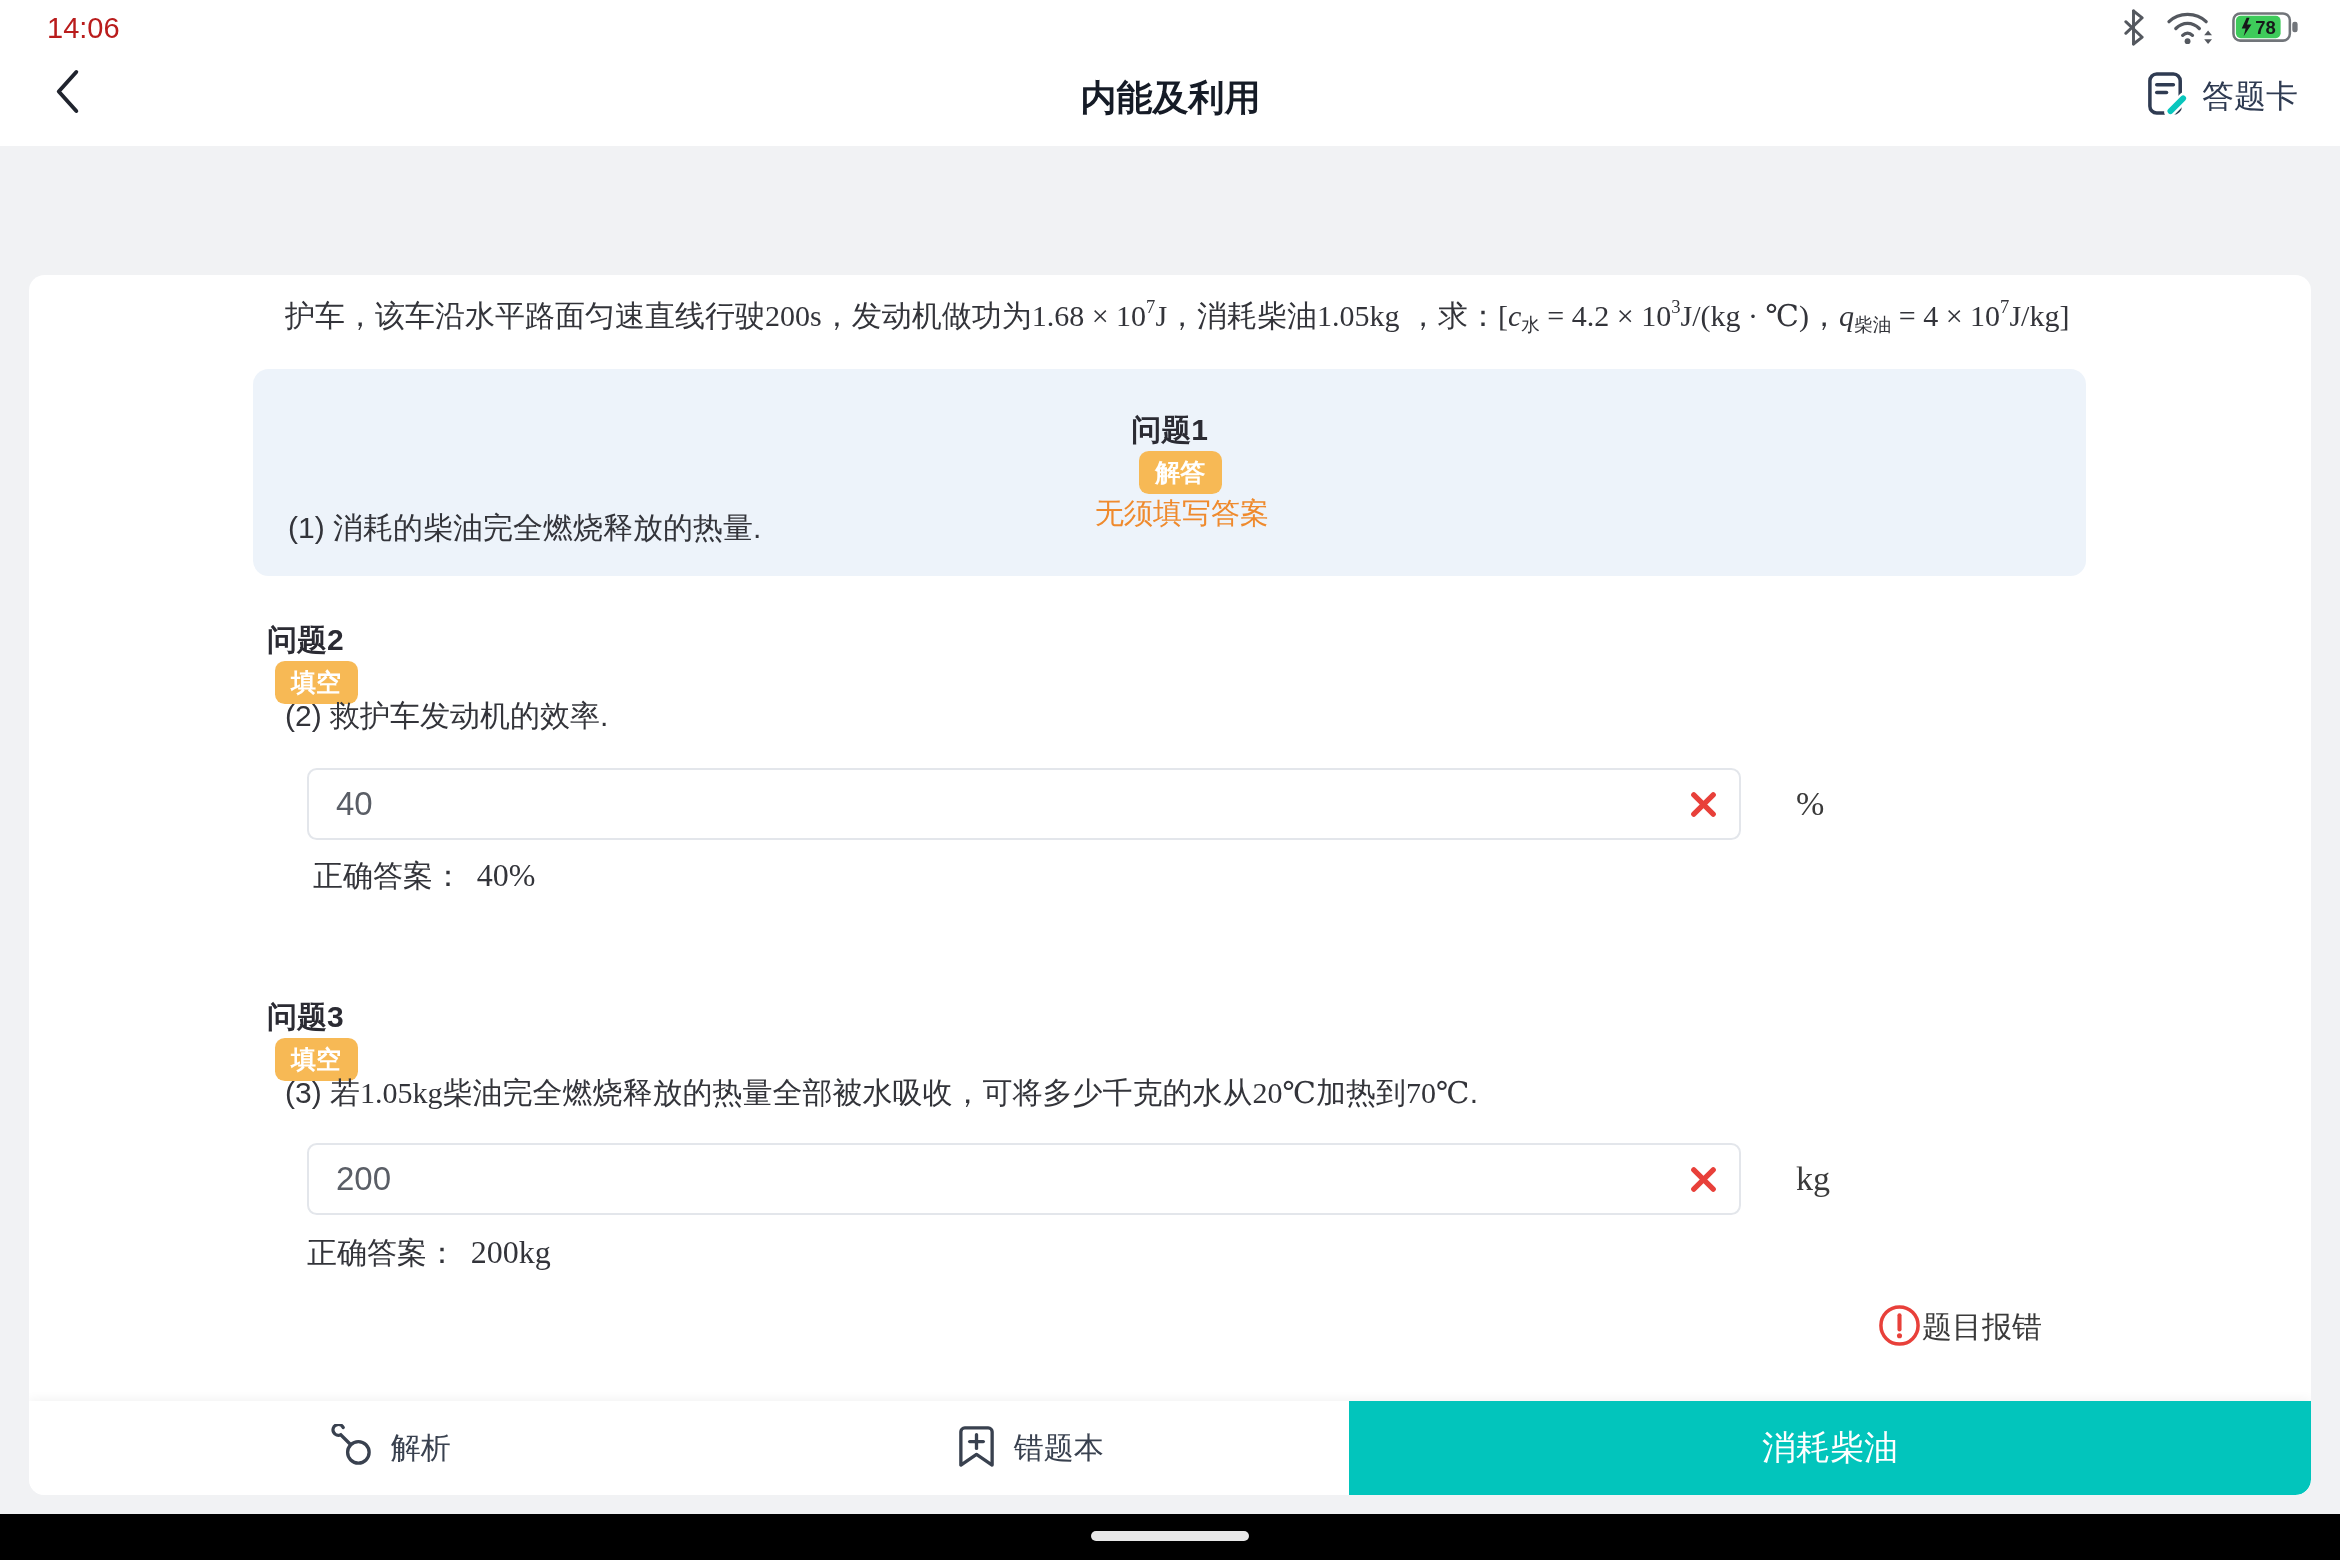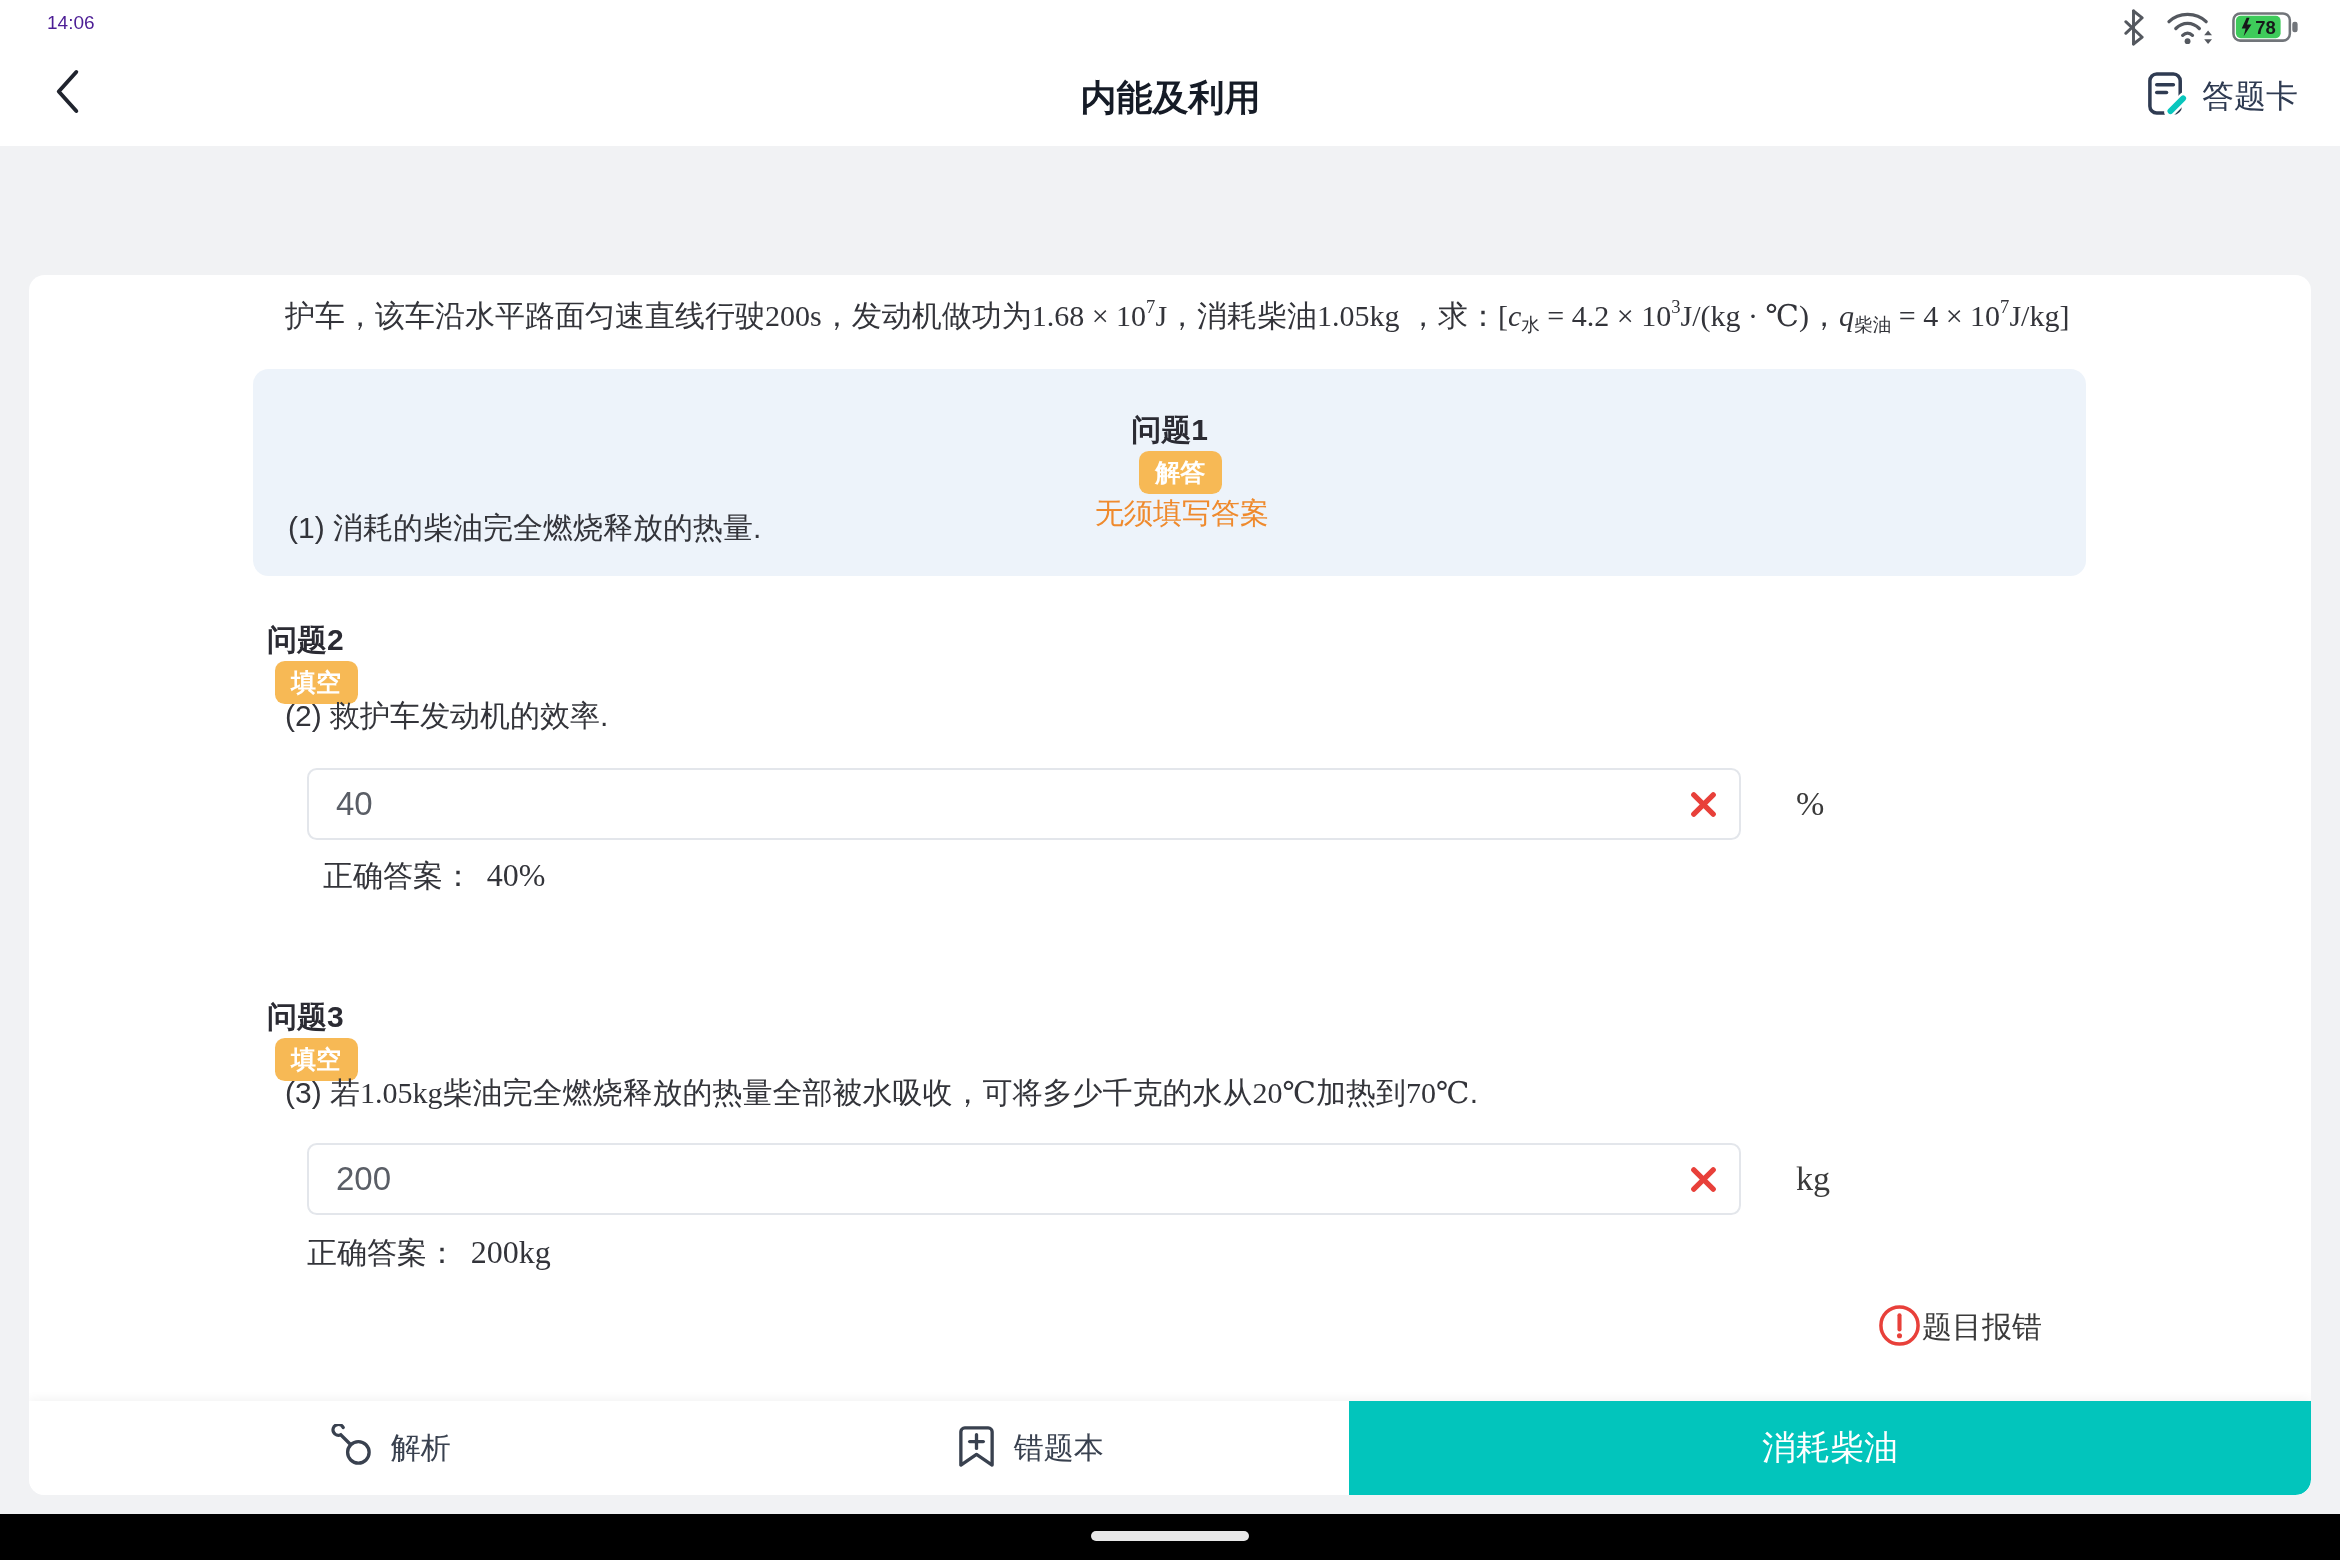--- a/index.html
+++ b/index.html
@@ -7,21 +7,21 @@
     --blue-bar:#6B7FD8; --panel-blue:#EDF3FA; --ink:#33343A; --ink-dark:#20242E;
     --muted:#5A5E66; --page-bg:#F1F2F4; --border:#E3E6EB;
   }
   *{box-sizing:border-box;margin:0;padding:0;}
   body{margin:0;background:#000;}
   .screen{position:relative;width:2341px;height:1560px;background:var(--page-bg);
     overflow:hidden;font-family:"Liberation Sans",sans-serif;color:var(--ink);}
 
   
   .topband{position:absolute;left:0;top:0;width:2341px;height:146px;background:#fff;}
-  .time{position:absolute;left:47px;top:11.7px;font-size:19px;color:#4c1d95;}
+  .time{position:absolute;left:47px;top:11.7px;font-size:29px;color:#b91c1c;}
   .status-icons{position:absolute;right:39px;top:9.8px;display:flex;align-items:center;gap:15.6px;height:39px;}
   .back-btn{position:absolute;left:43px;top:64px;width:51px;height:59px;display:flex;align-items:center;justify-content:center;cursor:pointer;}
   .nav-title{position:absolute;left:0;top:74px;width:2341px;text-align:center;font-size:36px;font-weight:700;color:#151B26;}
   .answer-card-btn{position:absolute;right:43px;top:70px;display:flex;align-items:center;gap:11.7px;cursor:pointer;}
   .answer-card-btn .lbl{font-size:32px;color:#2F3B52;}
 
   
   .badges{position:absolute;left:47px;top:185px;display:flex;gap:39px;align-items:center;}
   .chip{height:55px;display:flex;align-items:center;justify-content:center;background:#fff;
     border:2px solid #7D7D7D;border-radius:7.8px;font-size:29px;color:#3A3A3A;padding:0 25px;}
@@ -175,21 +175,21 @@
           <svg width="33" height="33" viewBox="0 0 34 34">
               <g stroke="#E8403A" stroke-width="5.5" stroke-linecap="round">
                 <line x1="7" y1="7" x2="27" y2="27"></line>
                 <line x1="27" y1="7" x2="7" y2="27"></line>
               </g>
             </svg>
         </span>
       </div>
       <span class="unit">%</span>
     </div>
-    <div class="abs correct-row" style="left:294px;top:581px;">
+    <div class="abs correct-row" style="left:284px;top:581px;">
       <span>正确答案：</span><span class="val">40%</span>
     </div>
 
     <div class="abs q-head" style="left:224px;top:722px;">
       <span class="q-bar"></span>
       <span class="q-label">问题3</span>
       <span class="type-badge">填空</span>
     </div>
     <div class="abs q-text" style="left:256px;top:798px;"><span class="seg-cn">(3) 若</span><span class="seg-num">1.05kg</span><span class="seg-cn">柴油完全燃烧释放的热量全部被水吸收，可将多少千克的水从</span><span class="seg-num">20℃</span><span class="seg-cn">加热到</span><span class="seg-num">70℃</span><span class="seg-cn">.</span></div>
 

